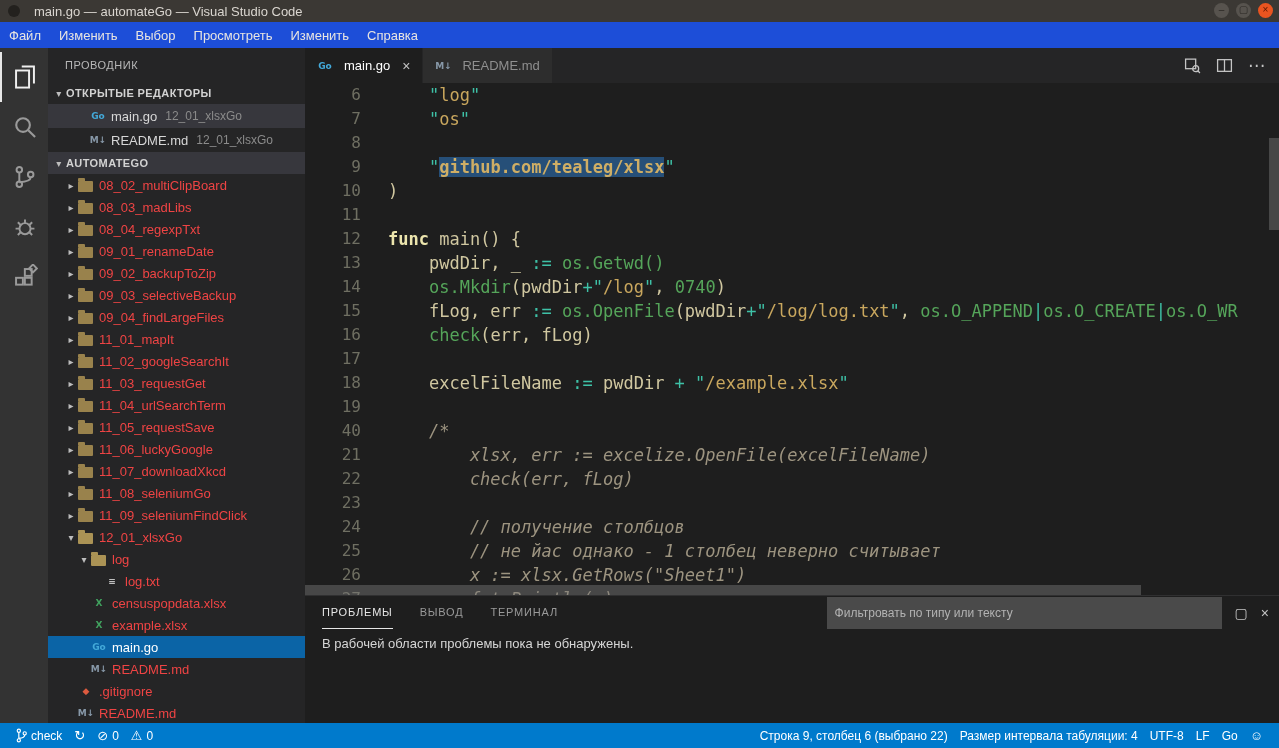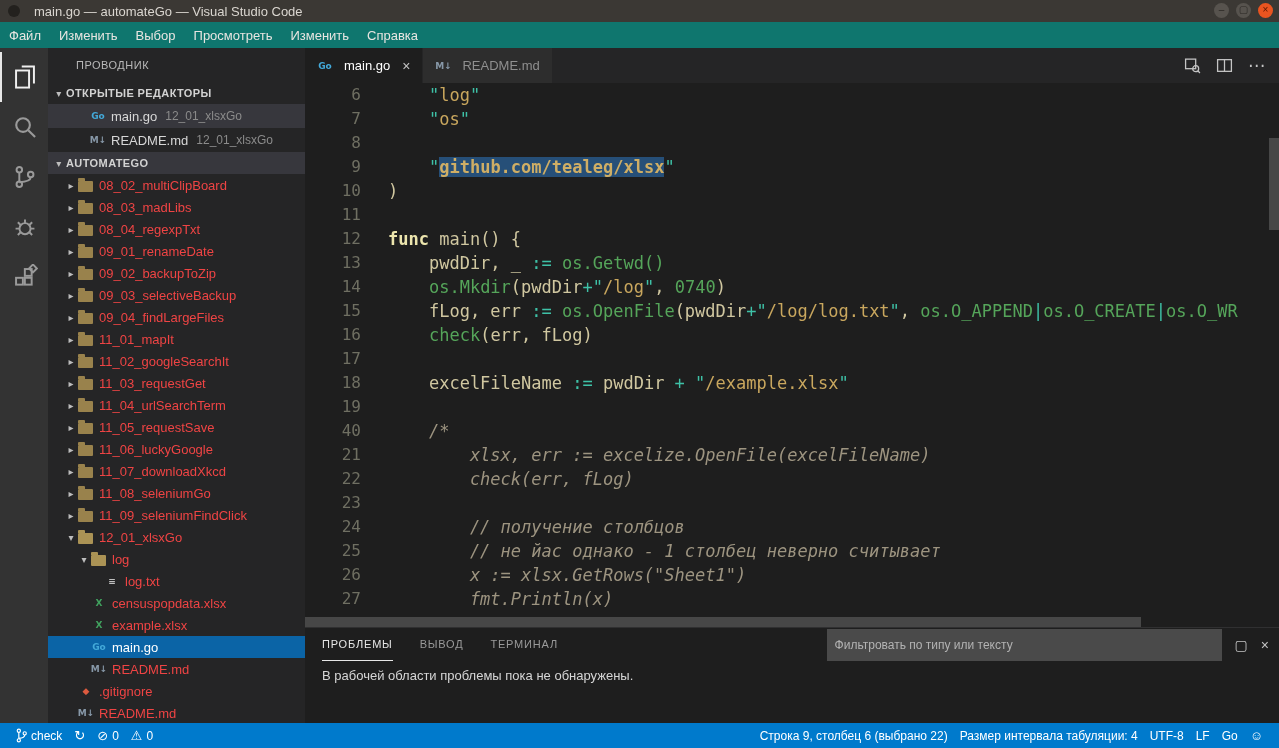--- a/index.html
+++ b/index.html
@@ -8,32 +8,32 @@
 
   
   #titlebar { height:22px; background:#3b3834; display:flex; align-items:center; position:relative; }
   .win-dot { width:12px; height:12px; border-radius:50%; background:#23211e; margin-left:8px; }
   #window-title { margin-left:14px; font-size:13px; color:#dad6d0; white-space:nowrap; }
   .tb-controls { position:absolute; right:6px; top:3px; display:flex; gap:7px; }
   .tb-btn { width:15px; height:15px; border-radius:50%; background:#57534e; color:#2a2724; font-size:10px; line-height:14px; text-align:center; }
   .tb-btn.close { background:#e95420; color:#5c1600; }
 
   
-  #menubar { height:26px; background:#0f766e; display:flex; align-items:stretch; font-size:13px; color:#e8e5e1; }
+  #menubar { height:26px; background:#1d4ed8; display:flex; align-items:stretch; font-size:13px; color:#e8e5e1; }
   .menu-item { padding:0 9px; display:flex; align-items:center; cursor:default; }
 
   
   #main { display:flex; height:675px; }
 
   #activitybar { width:48px; background:#333333; flex:none; display:flex; flex-direction:column; padding-top:4px; }
   .act-item { height:50px; display:flex; align-items:center; justify-content:center; border-left:2px solid transparent; }
   .act-item.active { border-left-color:#e7e7e7; }
 
   #sidebar { width:257px; flex:none; background:#252526; font-size:13px; overflow:hidden; }
-  .sb-title { height:34px; line-height:34px; padding-left:28px; font-size:11px; letter-spacing:.5px; color:#b8b8b8; }
+  .sb-title { height:34px; line-height:34px; padding-left:17px; font-size:11px; letter-spacing:.5px; color:#b8b8b8; }
   .sec-header { height:22px; display:flex; align-items:center; padding-left:4px; font-size:11px; font-weight:bold; letter-spacing:.4px; color:#d2d2d2; }
   .sec-header.ws { background:#37373d; }
   .chev { width:14px; text-align:center; font-size:10px; color:#bdbdbd; flex:none; }
   .oe-row { height:24px; display:flex; align-items:center; padding-left:42px; }
   .oe-row.selected { background:#37373d; }
   .oe-label { color:#d7d7d7; }
   .detail { color:#8b8b8b; font-size:12px; margin-left:8px; }
   .tree-row { height:22px; display:flex; align-items:center; white-space:nowrap; }
   .tree-row.selected { background:#0b64a6; }
   .tree-row.selected .tree-label { color:#fff; }
@@ -64,21 +64,21 @@
   .tk-str { color:#c9a75e; }
   .tk-sel { color:#cfae65; background:#264f78; font-weight:bold; }
   .tk-fn  { color:#55a55a; }
   .tk-num { color:#55a55a; }
   .tk-cm  { color:#9d9480; font-style:italic; }
 
   #vscroll { position:absolute; top:55px; right:0; width:10px; height:92px; background:rgba(121,121,121,.45); }
   #hscroll { position:absolute; bottom:0; left:0; height:10px; width:836px; background:rgba(121,121,121,.45); }
 
   
-  #panel { height:96px; flex:none; background:#1e1e1e; border-top:1px solid #303031; }
+  #panel { height:128px; flex:none; background:#1e1e1e; border-top:1px solid #303031; }
   #panel-header { height:33px; display:flex; align-items:center; justify-content:space-between; padding:0 10px 0 17px; }
   #panel-tabs { display:flex; height:100%; }
   .panel-tab { margin-right:27px; font-size:11px; letter-spacing:.8px; color:#9a9a9a; display:flex; align-items:center; border-bottom:1px solid transparent; }
   .panel-tab.active { color:#e7e7e7; border-bottom-color:#e7e7e7; }
   .panel-right { display:flex; align-items:center; gap:13px; color:#c5c5c5; }
   #panel-filter { width:395px; height:23px; background:#4a4a4a; border:none; outline:none; color:#e0e0e0; font-size:12px; padding:16px 8px; font-family:"Liberation Sans","DejaVu Sans",sans-serif; }
   #panel-filter::placeholder { color:#b3b3b3; }
   .panel-ic { font-size:14px; }
   #panel-message { padding:7px 0 0 17px; font-size:13px; color:#d6d6d6; }
 

